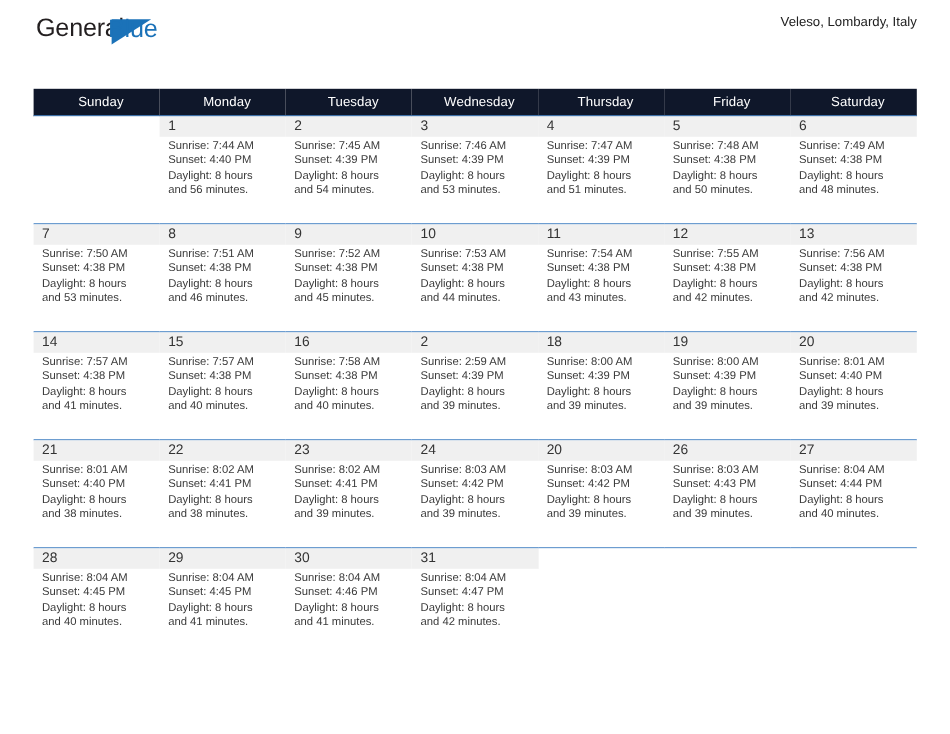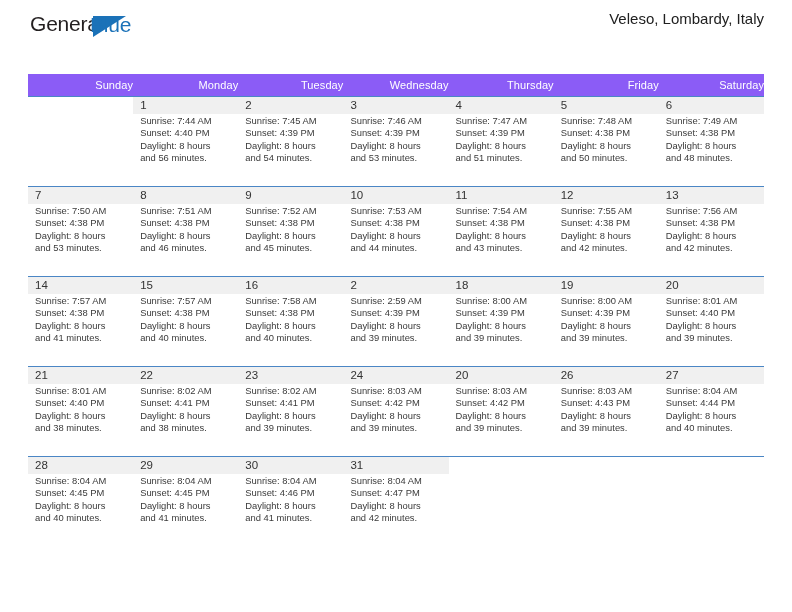--- a/index.html
+++ b/index.html
@@ -72,39 +72,39 @@
     margin-top: 4px;
   }
   .cal-title {
     font-size: 28px;
     font-weight: normal;
     color: #202020;
     line-height: 34px;
     white-space: nowrap;
   }
   .cal-subtitle {
-    font-size: 15px;
+    font-size: 11px;
     color: #202020;
     line-height: 22px;
     margin-top: 4px;
     white-space: nowrap;
   }
 
   
   .calendar {
     width: 736px;
     border-collapse: collapse;
     table-layout: fixed;
   }
   .calendar th {
-    background: #8b5cf6;
+    background: #0f172a;
     color: #ffffff;
     font-size: 11px;
     font-weight: normal;
-    text-align: right;
+    text-align: center;
     padding: 5px 0 5px 7px;
     height: 12px;
     letter-spacing: 0.1px;
   }
   .calendar td {
     vertical-align: top;
     padding: 0;
     width: 105.14px;
     border-top: 1px solid #4a86c5;
     background: #ffffff;

